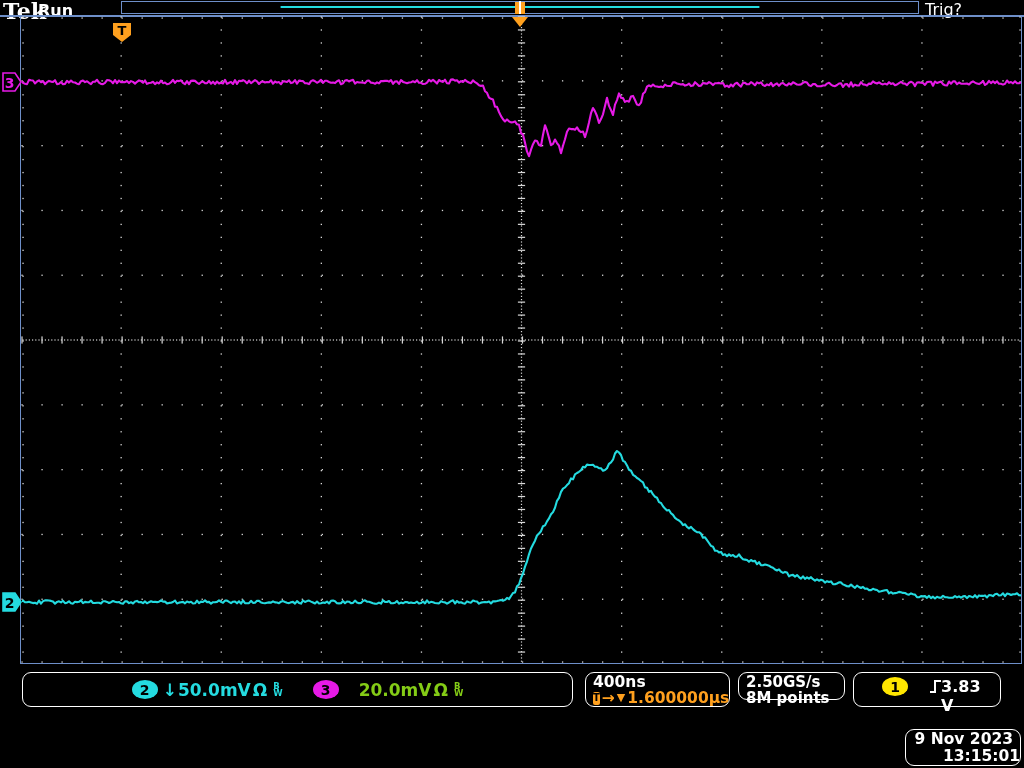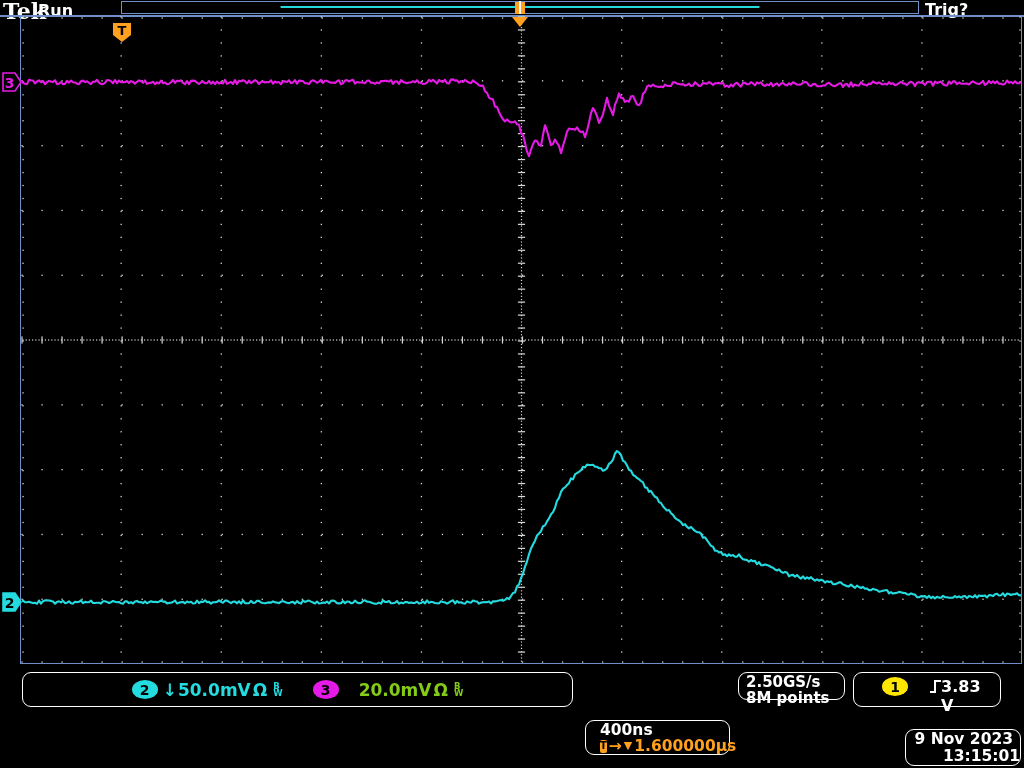--- a/index.html
+++ b/index.html
@@ -2,30 +2,30 @@
 <html><head>
 <meta charset="utf-8">
 <style>
   html,body{margin:0;padding:0;background:#000;}
   .screen{position:relative;width:1024px;height:768px;background:#000;overflow:hidden;
           font-family:"DejaVu Sans",sans-serif;}
   .abs{position:absolute;}
   
   #tek-logo{left:3px;top:-2px;color:#fff;font-family:"DejaVu Serif",serif;font-weight:bold;font-size:22px;}
   #run-status{left:38px;top:1px;color:#fff;font-size:16px;font-weight:bold;}
-  #trig-status{left:925px;top:0px;color:#fff;font-size:16px;font-weight:bold;}
+  #trig-status{left:925px;top:0px;color:#fff;font-size:16px;font-weight:normal;}
   
   #record-bar{left:121px;top:1px;width:798px;height:13px;border:1px solid #6e8fc9;background:#000;box-sizing:border-box;}
   #top-line{left:0;top:15px;width:1024px;height:2px;background:#6e8fc9;}
   #grat-border{left:20px;top:15px;width:1002px;height:649px;border:1px solid #6e8fc9;box-sizing:border-box;}
   #scope{left:0;top:0;}
   
   .robox{border:1px solid #fff;border-radius:9px;background:#000;box-sizing:border-box;}
   #box-ch{left:22px;top:672px;width:551px;height:35px;display:flex;align-items:center;justify-content:center;gap:5px;}
-  #box-h{left:585px;top:672px;width:145px;height:35px;padding:1px 0 0 14px;margin-top:48px;}
+  #box-h{left:585px;top:672px;width:145px;height:35px;padding:1px 0 0 7px;}
   #box-a{left:738px;top:672px;width:107px;height:28px;padding:1px 0 10px 7px;color:#fff;}
   #box-t{left:853px;top:672px;width:148px;height:35px;display:flex;align-items:flex-start;padding-top:4px;}
   #box-d{left:905px;top:729px;width:116px;height:37px;padding-top:1px;color:#fff;}
   .oval{width:26px;height:19px;border-radius:50%;display:flex;align-items:center;justify-content:center;
         font-weight:bold;font-size:14px;color:#000;flex:0 0 auto;}
   .c2t{color:#24dbe0;font-weight:bold;font-size:17px;}
   .c3t{color:#84cc16;font-weight:bold;font-size:17px;}
   .bw{display:inline-flex;flex-direction:column;font-size:8.5px;line-height:7px;font-weight:bold;margin-left:1px;}
   .spacer{display:inline-block;width:20px;}
   .hline1{color:#fff;font-weight:bold;font-size:15.5px;line-height:16px;}

